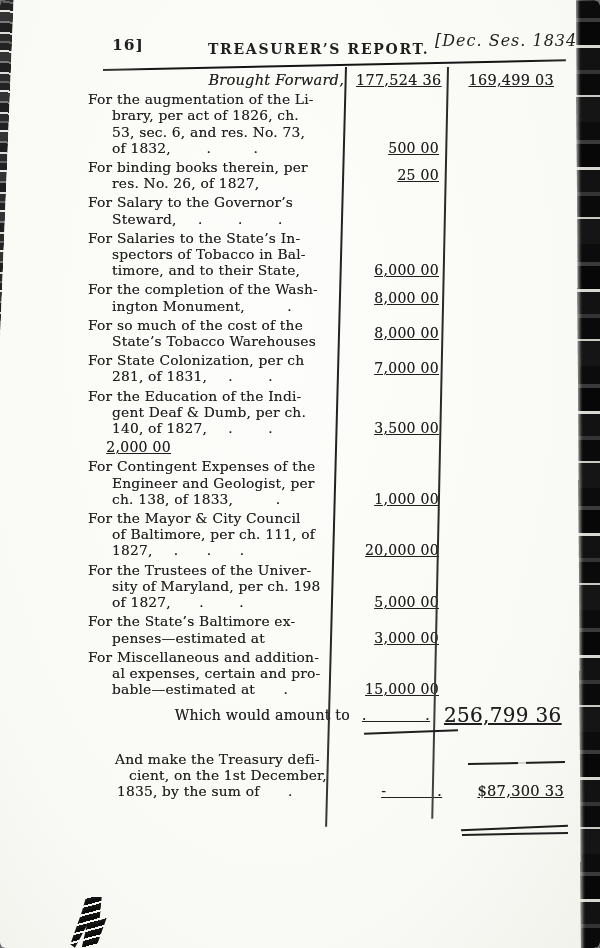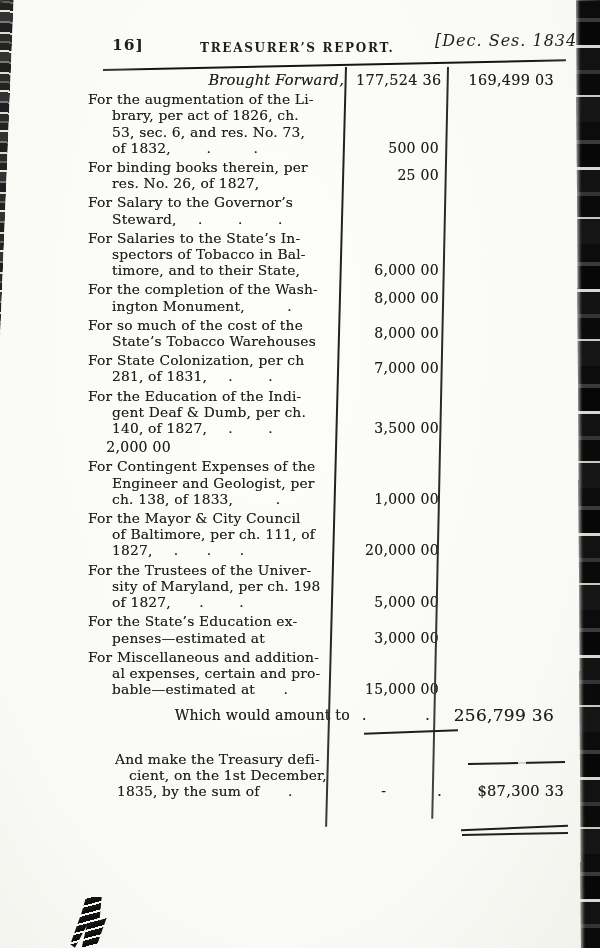--- a/index.html
+++ b/index.html
@@ -1,44 +1,44 @@
 <!DOCTYPE html>
 <html><head>
 <meta charset="utf-8">
 <style>
   html,body{margin:0;padding:0;background:#6e6e6e;}
   .page{
     position:relative;width:600px;height:948px;overflow:hidden;
     background:radial-gradient(ellipse at 45% 35%, #fdfdfb 0%, #f9f9f5 70%, #f1f1ec 100%);
-    font-family:"DejaVu Serif", serif;color:#1f1f1f;
+    font-family:"DejaVu Serif", serif;color:#1f1f1f;border-radius:6px;
   }
   
   .page-number{position:absolute;left:112px;top:35px;font-size:15.5px;font-weight:bold;letter-spacing:1px;}
-  .doc-title{position:absolute;left:200px;top:41px;font-size:12px;font-weight:bold;letter-spacing:1.7px;}
+  .doc-title{position:absolute;left:208px;top:41px;font-size:14px;font-weight:bold;letter-spacing:1.7px;}
   .session{position:absolute;left:391px;top:31px;font-size:16px;font-style:italic;letter-spacing:1px;margin-left:44px;}
   
   .rows{position:absolute;left:88px;top:72px;width:478px;}
   .row{display:flex;margin:0 0 3px 0;}
   .desc{width:268px;}
   .line{white-space:pre;font-size:13.8px;line-height:16.2px;letter-spacing:.2px;text-shadow:0 0 .5px rgba(20,20,20,.55);}
   .cont{padding-left:24px;}
   .amt1{width:88px;display:flex;flex-direction:column;}
   .amt2{width:112px;display:flex;flex-direction:column;}
-  .amt1 span,.amt2 span{text-align:right;font-size:14px;line-height:16.2px;white-space:pre;letter-spacing:.3px;text-shadow:0 0 .5px rgba(20,20,20,.55);}
+  .amt1 span,.amt2 span{text-align:right;font-size:14px;line-height:16.2px;white-space:pre;letter-spacing:.3px;text-shadow:0 0 .5px rgba(20,20,20,.55);text-decoration:underline;}
   .amt1 span{padding-right:5px;}
   .amt2 span{padding-right:2px;}
   [data-align="end"]{justify-content:flex-end}
   [data-align="center"]{justify-content:center}
   .faded span{color:#97978f;text-shadow:none;}
   .brought-forward .desc .line{text-align:right;font-style:italic;padding-right:12px;font-size:14.6px;}
   .brought-forward .amt1 span,.brought-forward .amt2 span{font-size:14.4px;}
   .total-row{margin-top:10px;}
   .total-row .desc .line{text-align:right;padding-right:6px;font-size:14.2px;}
   .total-row .amt1 span{text-align:center;padding-right:8px;}
-  .total-row .amt2 span{font-size:17px;}
+  .total-row .amt2 span{font-size:20px;}
   .deficit-row{margin-top:27px;}
   .deficit-row .desc{padding-left:27px;}
   .deficit-row .line.cont{padding-left:14px;}
   .deficit-row .line:nth-child(3){padding-left:2px;}
   .deficit-row .amt1 span{text-align:center;padding-right:8px;}
   .deficit-row .amt2 span{font-size:14.6px;}
   
   .rule{position:absolute;background:#1e1e1e;}
   .rule-top{left:103px;top:69px;width:463px;height:2px;transform:rotate(-1.2deg);transform-origin:left center;background:linear-gradient(90deg,#333 0 4%,#141414 10% 90%,#2a2a2a 100%);}
   .rule-v1{left:345px;top:67px;width:2px;height:760px;transform:rotate(1.5deg);transform-origin:top center;background:linear-gradient(180deg,#222 0 70%,#3a3a3a 100%);}
@@ -230,21 +230,21 @@
         </div>
         <div class="amt1" data-align="end">
           <span>5,000 00</span>
         </div>
         <div class="amt2" data-align="end">
           <span></span>
         </div>
       </div>
       <div class="row">
         <div class="desc">
-          <div class="line">For the State’s Education ex-</div>
+          <div class="line">For the State’s Baltimore ex-</div>
           <div class="line cont">penses—estimated at</div>
         </div>
         <div class="amt1" data-align="end">
           <span>3,000 00</span>
         </div>
         <div class="amt2" data-align="end">
           <span></span>
         </div>
       </div>
       <div class="row">

